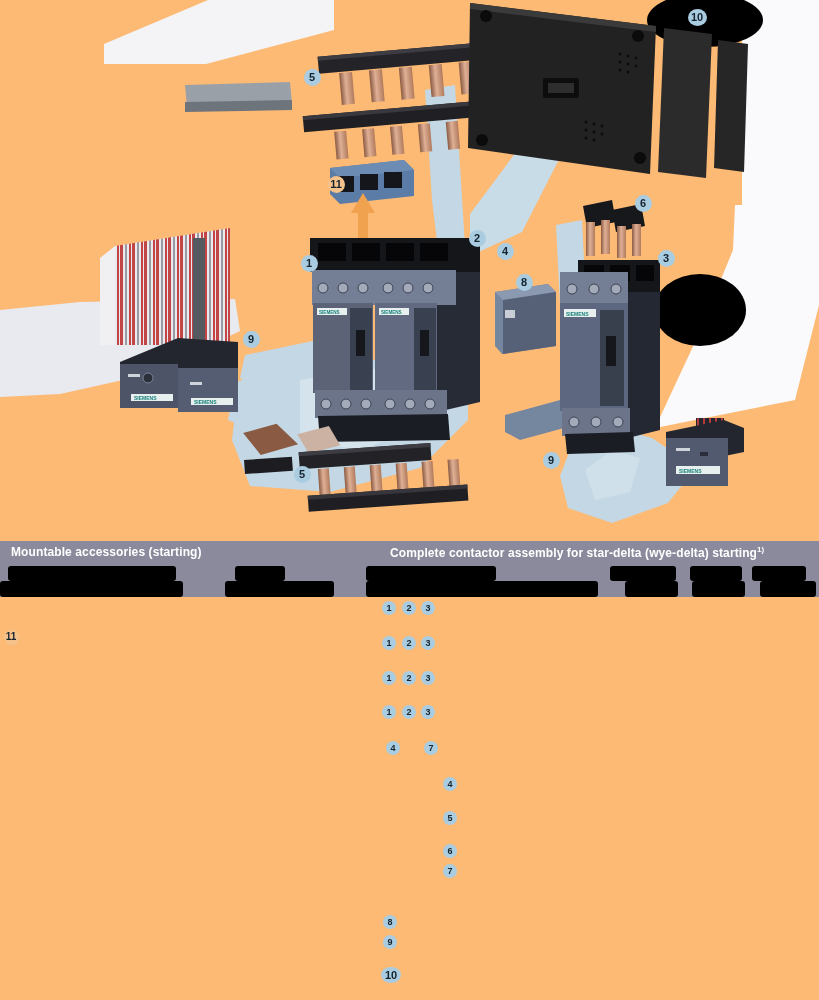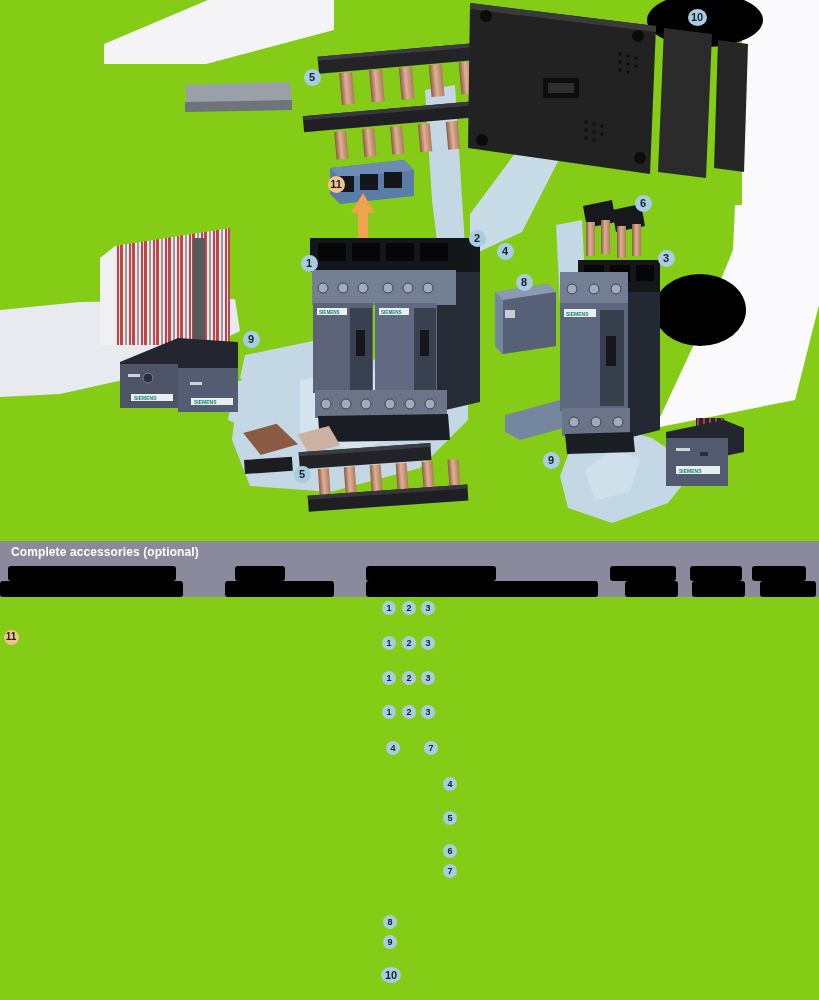--- a/index.html
+++ b/index.html
@@ -1,17 +1,17 @@
 <!DOCTYPE html>
 <html style="--band: #8a8a9c; --callout-blue: #a9cce0; --callout-orange: #f6c28b;"><head>
 <meta charset="utf-8">
 <style>
   html,body{margin:0;padding:0;}
   body{background:#000;font-family:"Liberation Sans",sans-serif;}
-  #page{position:relative;width:819px;height:1000px;background:#84cc16;overflow:hidden;}
+  #page{position:relative;width:819px;height:1000px;background:#fdba74;overflow:hidden;}
   #diagram-svg{position:absolute;left:0;top:0;}
   
   #header-band{position:absolute;left:0;top:541px;width:819px;height:56px;background:var(--band,#8a8a9c);}
   .band-title{position:absolute;top:4px;color:#ffffff;font-size:12px;font-weight:bold;white-space:nowrap;letter-spacing:.1px;}
   #band-title-left{left:11px;}
   #band-title-right{left:390px;}
   .band-title sup{font-size:8px;vertical-align:super;}
   
   .blob{position:absolute;background:#000;border-radius:3px;}
   
@@ -282,21 +282,22 @@
       <div class="callout callout-blue" style="left: 496.5px; top: 242.5px; width: 17px; height: 17px; font-size: 11px; color: rgb(21, 35, 46);">4</div>
       <div class="callout callout-blue" style="left: 657.5px; top: 249.5px; width: 17px; height: 17px; font-size: 11px; color: rgb(21, 35, 46);">3</div>
       <div class="callout callout-blue" style="left: 300.5px; top: 254.5px; width: 17px; height: 17px; font-size: 11px; color: rgb(21, 35, 46);">1</div>
       <div class="callout callout-blue" style="left: 515.5px; top: 273.5px; width: 17px; height: 17px; font-size: 11px; color: rgb(21, 35, 46);">8</div>
       <div class="callout callout-blue" style="left: 242.5px; top: 330.5px; width: 17px; height: 17px; font-size: 11px; color: rgb(21, 35, 46);">9</div>
       <div class="callout callout-blue" style="left: 542.5px; top: 451.5px; width: 17px; height: 17px; font-size: 11px; color: rgb(21, 35, 46);">9</div>
       <div class="callout callout-blue" style="left: 293.5px; top: 465.5px; width: 17px; height: 17px; font-size: 11px; color: rgb(21, 35, 46);">5</div>
     </div>
 
   <div id="header-band" style="background: rgb(138, 138, 156);">
-    <span id="band-title-left" class="band-title">Complete accessories (optional)</span>
+    <span id="band-title-left" class="band-title">Mountable accessories (starting)</span>
+    <span id="band-title-right" class="band-title"><span>Complete contactor assembly for star-delta (wye-delta) starting</span><sup>1)</sup></span>
 
     <div class="blob" style="left:8px;top:25px;width:168px;height:15px;"></div>
     <div class="blob" style="left:235px;top:25px;width:50px;height:15px;"></div>
     <div class="blob" style="left:366px;top:25px;width:130px;height:15px;"></div>
     <div class="blob" style="left:610px;top:25px;width:66px;height:15px;"></div>
     <div class="blob" style="left:690px;top:25px;width:52px;height:15px;"></div>
     <div class="blob" style="left:752px;top:25px;width:54px;height:15px;"></div>
     <div class="blob" style="left:0px;top:40px;width:183px;height:16px;"></div>
     <div class="blob" style="left:225px;top:40px;width:109px;height:16px;"></div>
     <div class="blob" style="left:366px;top:40px;width:232px;height:16px;"></div>

